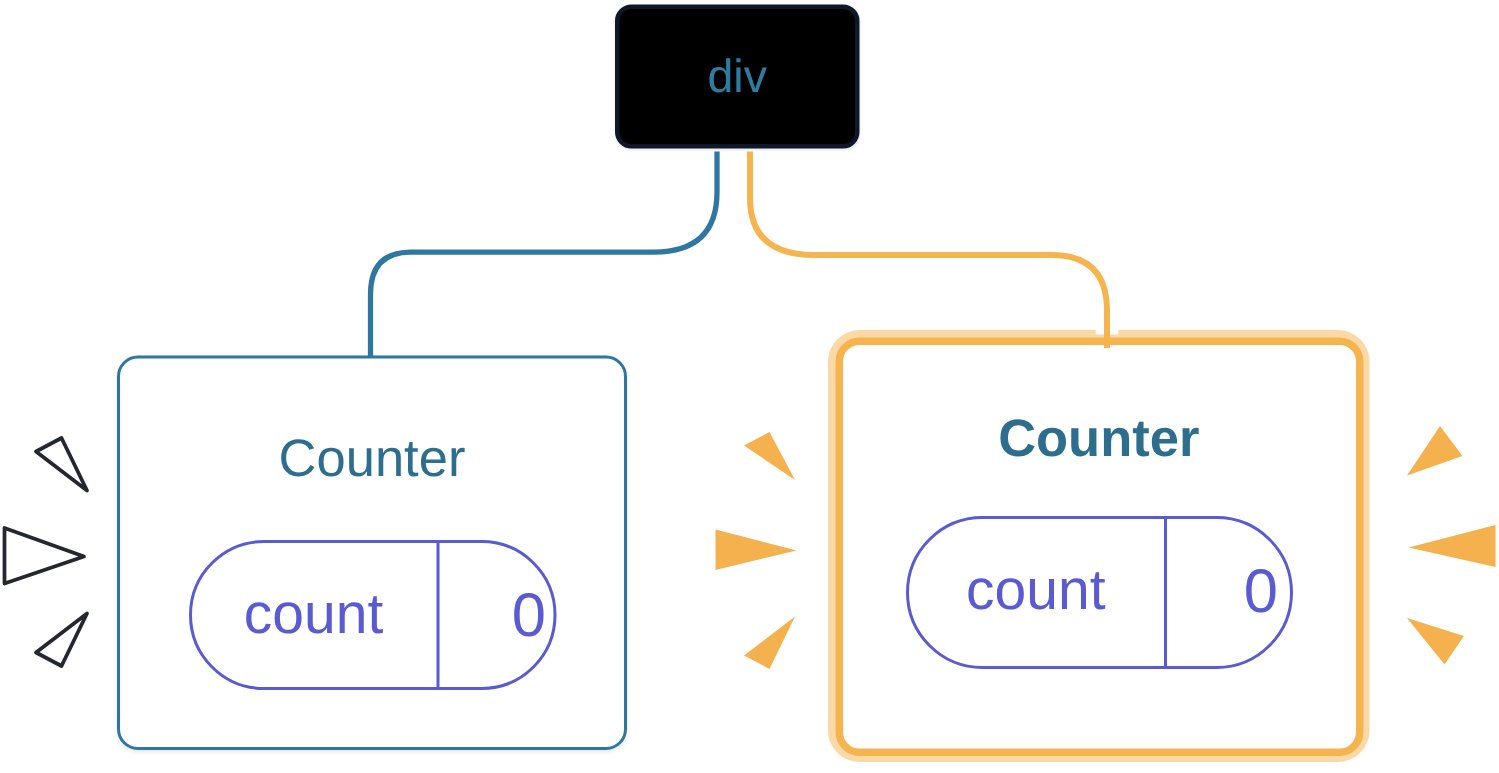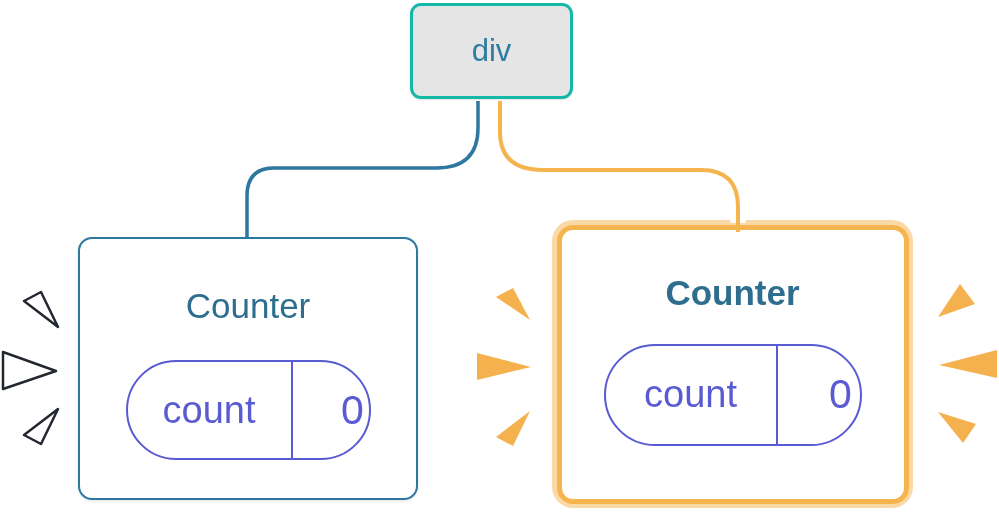--- a/index.html
+++ b/index.html
@@ -3,21 +3,21 @@
 <meta charset="utf-8">
 <style>
   html,body{margin:0;padding:0;background:#ffffff;}
   .stage{
     position:relative;width:999px;height:515px;overflow:hidden;
     font-family:"Liberation Sans", sans-serif;background:#ffffff;
   }
   .overlay{position:absolute;left:0;top:0;width:999px;height:515px;pointer-events:none;z-index:5;}
   .node-root{
     position:absolute;left:410px;top:3px;width:163px;height:96px;box-sizing:border-box;
-    background:#e5e5e5;border:3px solid #14b8a6;border-radius:11px;
+    background:#000000;border:3px solid #0f172a;border-radius:11px;
     display:flex;align-items:center;justify-content:center;
     font-size:31px;color:#2E7DA0;z-index:2;
     box-shadow:0 1px 2px rgba(35,39,47,.12);
   }
   .counter-box{
     position:absolute;left:78px;top:237px;width:340px;height:263px;box-sizing:border-box;
     background:#ffffff;border:2.5px solid #2E77A1;border-radius:14px;
     display:flex;flex-direction:column;align-items:center;z-index:2;
     box-shadow:0 1px 3px rgba(35,39,47,.12);
   }

